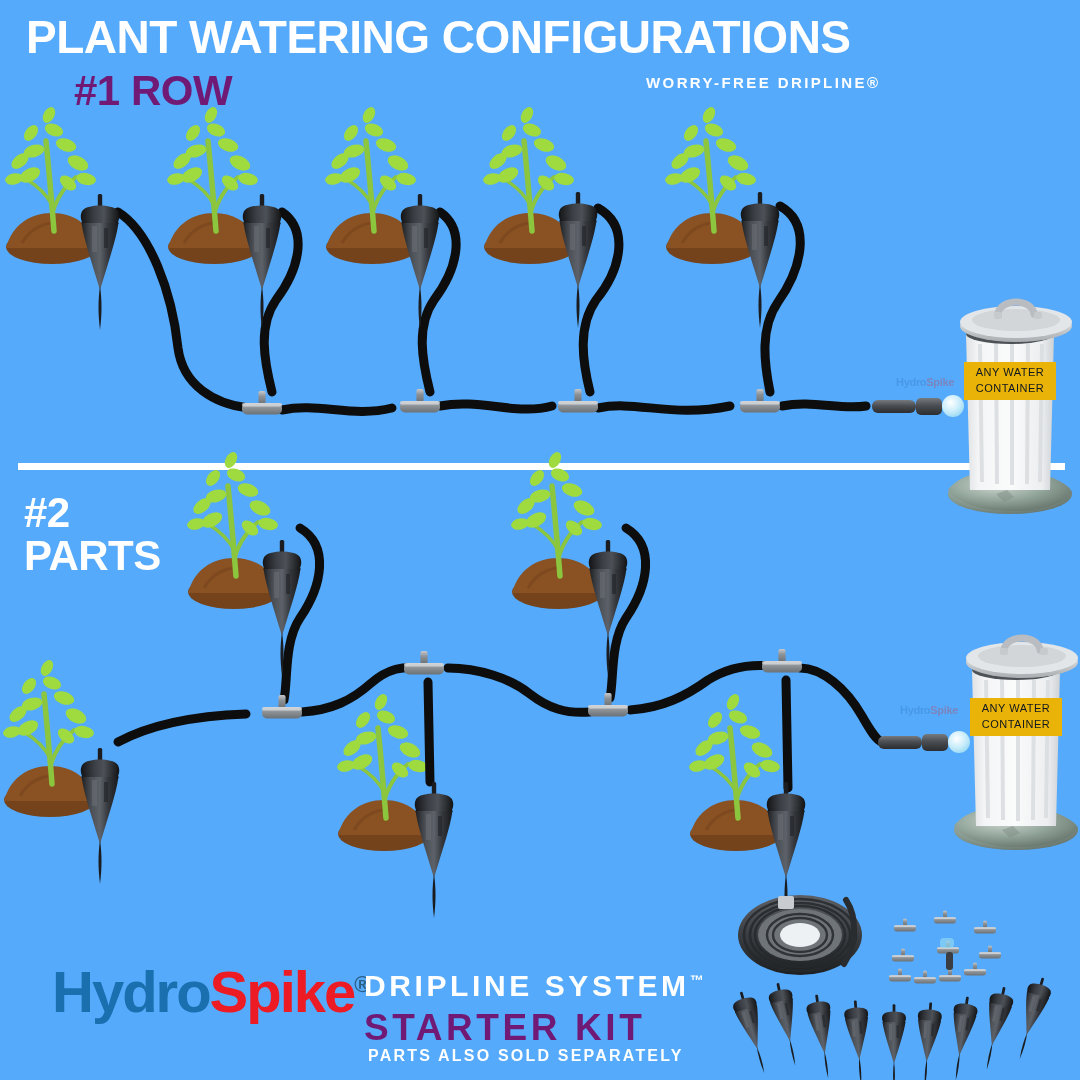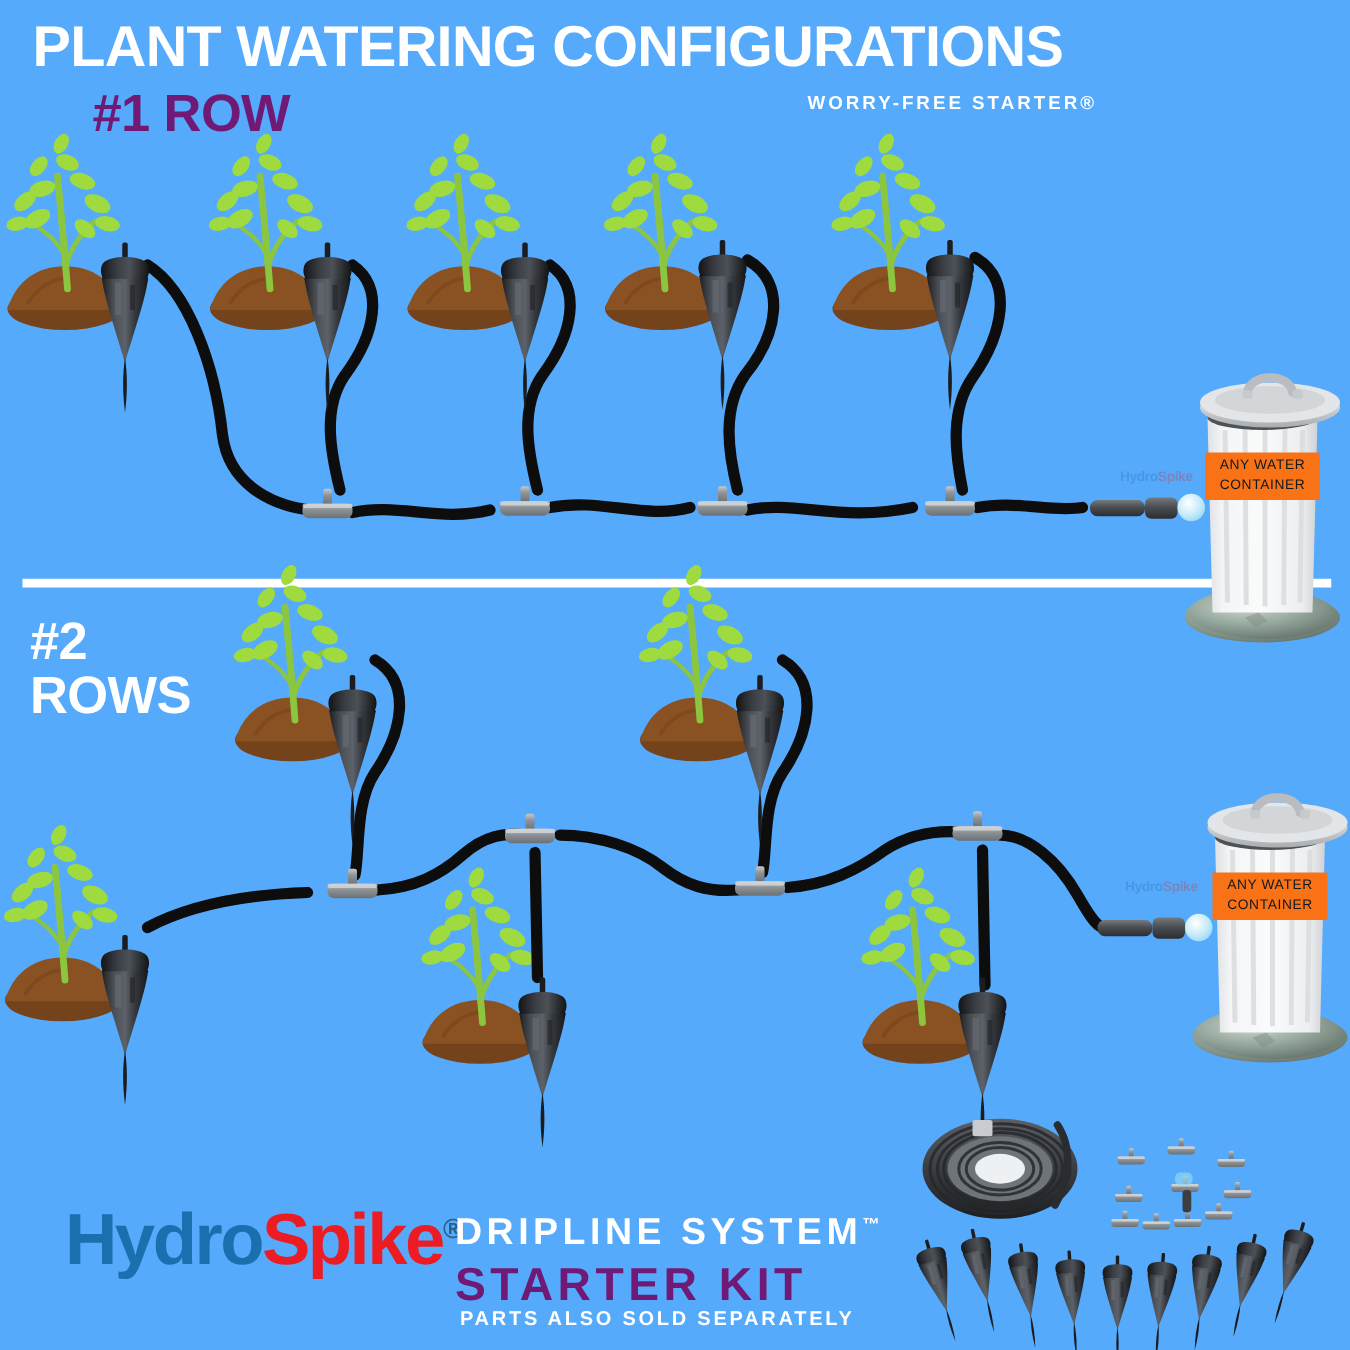--- a/index.html
+++ b/index.html
@@ -63,21 +63,21 @@
   .kitline3{
     position:absolute;left:344px;top:92px;
     font-size:16px;font-weight:bold;color:#ffffff;letter-spacing:2.2px;
     white-space:nowrap;
     text-align:center;
   }
 
   
   .container-label{
     position:absolute;
-    background:#f97316;
+    background:#eab308;
     color:#101820;
     font-size:11px;font-weight:normal;
     text-align:center;
     letter-spacing:0.5px;
     line-height:1.45;
     padding:3px 0;
   }
   .watermark{
     position:absolute;
     font-size:11px;font-weight:bold;letter-spacing:-0.3px;
@@ -86,27 +86,27 @@
   .watermark .wh{color:#2a6fae;}
   .watermark .ws{color:#d03030;}
 </style>
 </head>
 <body>
 
 <div id="stage">
 
   <div class="title">PLANT WATERING CONFIGURATIONS</div>
   <div class="row1-label">#1 ROW</div>
-  <div class="tagline">WORRY-FREE STARTER®</div>
+  <div class="tagline">WORRY-FREE DRIPLINE®</div>
 
   <div class="divider"></div>
 
   <div class="row2-label">
     <span>#2</span><br>
-    <span>ROWS</span>
+    <span>PARTS</span>
   </div>
 
   <svg class="layer" viewBox="0 0 1080 1080">
     <defs>
 
       <linearGradient id="spikeG" x1="0" y1="0" x2="1" y2="0">
         <stop offset="0%" stop-color="#1d1f22"></stop>
         <stop offset="25%" stop-color="#4a4e54"></stop>
         <stop offset="50%" stop-color="#5d626a"></stop>
         <stop offset="72%" stop-color="#34373c"></stop>

